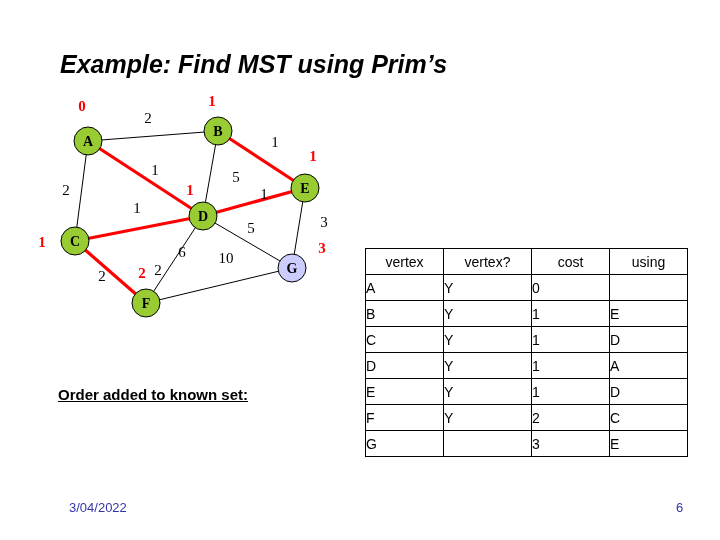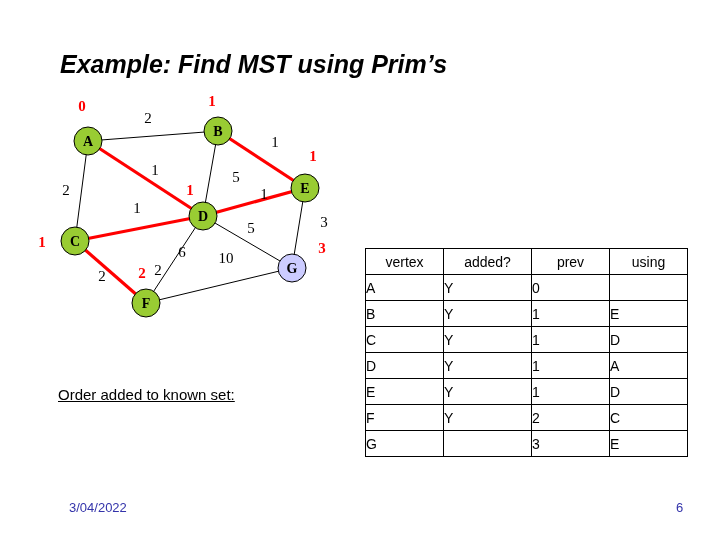--- a/index.html
+++ b/index.html
@@ -60,20 +60,21 @@
   #order-block {
     position: absolute;
     left: 58px;
     top: 385px;
     font-size: 15px;
     color: #000000;
     line-height: 1.35;
   }
   #order-title {
     text-decoration: underline;
+    font-weight: bold;
   }
   #table-wrap {
     position: absolute;
     left: 365px;
     top: 248px;
   }
   table {
     border-collapse: collapse;
     font-size: 14px;
     color: #000000;
@@ -180,22 +181,22 @@
     <table>
       <colgroup>
         <col class="c-vertex">
           <col class="c-known">
           <col class="c-cost">
           <col class="c-prev">
       </colgroup>
       <thead>
         <tr>
           <th>vertex</th>
-          <th>added?</th>
-          <th>prev</th>
+          <th>vertex?</th>
+          <th>cost</th>
           <th>using</th>
         </tr>
       </thead>
       <tbody id="table-body">
           <tr>
             <td>A</td>
             <td>Y</td>
             <td>0</td>
             <td></td>
           </tr>

